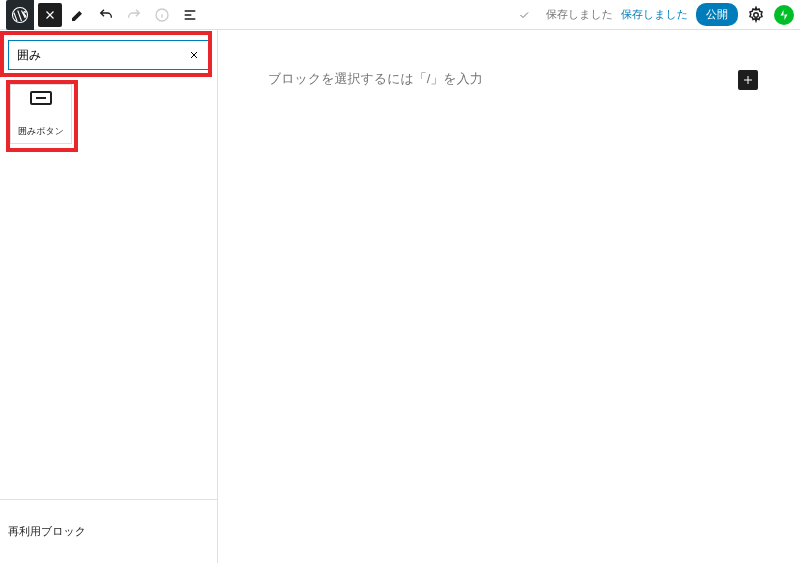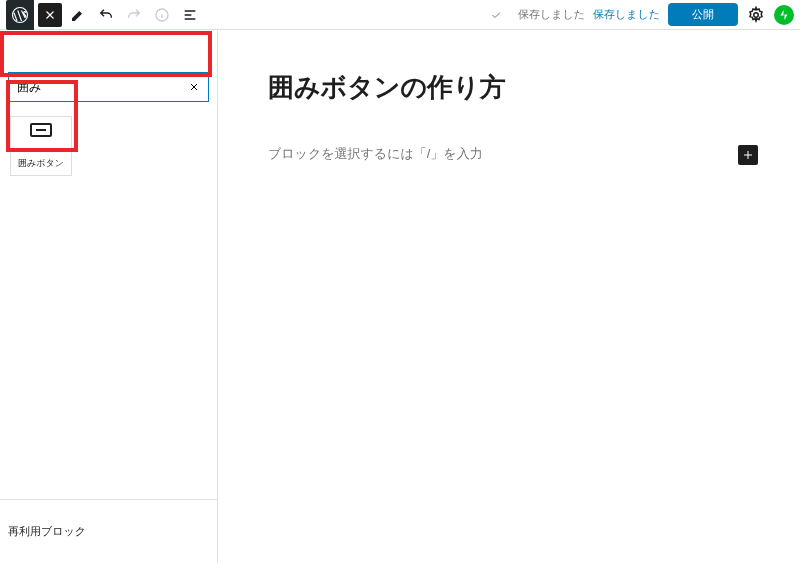--- a/index.html
+++ b/index.html
@@ -5,27 +5,27 @@
 * { box-sizing: border-box; margin: 0; padding: 0; }
 html, body { width: 800px; height: 563px; font-family: -apple-system, "Segoe UI", sans-serif; background: #fff; overflow: hidden; }
 .topbar { height: 30px; background: #fff; border-bottom: 1px solid #e0e0e0; display: flex; align-items: center; padding: 0 6px; }
 .wp-logo { width: 28px; height: 30px; background: #23282d; display: flex; align-items: center; justify-content: center; color: #fff; border-radius: 2px 0 0 2px; margin-right: 2px; }
 .tb-btn { width: 24px; height: 24px; display: flex; align-items: center; justify-content: center; cursor: pointer; color: #1e1e1e; margin: 0 2px; }
 .tb-close { background: #1e1e1e; color: #fff; border-radius: 2px; }
 .tb-disabled { color: #ccc; }
 .spacer { flex: 1; }
 .tb-status { font-size: 11px; color: #757575; display: flex; align-items: center; gap: 16px; margin-right: 8px; }
 .tb-preview { font-size: 11px; color: #007cba; margin-right: 8px; cursor: pointer; }
-.tb-publish { background: #007cba; color: #fff; font-size: 11px; padding: 4px 24px; border-radius: 4px; cursor: pointer; }
+.tb-publish { background: #007cba; color: #fff; font-size: 11px; padding: 4px 10px; border-radius: 10px; cursor: pointer; }
 .tb-gear { margin: 0 6px; }
 .jetpack { width: 20px; height: 20px; background: #00be28; border-radius: 50%; display: flex; align-items: center; justify-content: center; color: #fff; font-size: 12px; font-weight: bold; }
 .body-area { display: flex; height: 533px; }
 .sidebar { width: 218px; border-right: 1px solid #e0e0e0; display: flex; flex-direction: column; position: relative; }
 .search-wrap { padding: 10px 8px 6px; }
-.search-box { border: 1px solid #007cba; height: 30px; display: flex; align-items: center; padding: 0 4px 0 8px; margin-top: 32px; }
+.search-box { border: 1px solid #007cba; height: 30px; display: flex; align-items: center; padding: 0 4px 0 8px; }
 .search-box input { border: none; outline: none; flex: 1; font-size: 12px; }
 .clear-x { width: 20px; height: 20px; display: flex; align-items: center; justify-content: center; cursor: pointer; font-size: 14px; }
 .red1 { position: absolute; top: 1px; left: 0; width: 212px; height: 46px; border: 4px solid #e8262b; pointer-events: none; }
 .results { padding: 8px 10px; display: flex; }
 .block-tile { width: 62px; height: 60px; background: #fff; border: 1px solid #ddd; display: flex; flex-direction: column; align-items: center; justify-content: center; gap: 20px; cursor: pointer; position: relative; }
 .block-tile .ic { width: 22px; height: 14px; border: 2px solid #1e1e1e; border-radius: 2px; position: relative; }
 .block-tile .ic::after { content: ""; position: absolute; left: 4px; right: 4px; top: 4px; height: 2px; background: #1e1e1e; }
 .block-tile .lbl { font-size: 9px; color: #1e1e1e; }
 .red2 { position: absolute; top: 50px; left: 6px; width: 72px; height: 72px; border: 4px solid #e8262b; pointer-events: none; }
 .side-spacer { flex: 1; }
@@ -118,21 +118,20 @@
         <div class="ic"></div>
         <div class="lbl">囲みボタン</div>
       </div>
     </div>
     <div class="red2"></div>
     <div class="side-spacer"></div>
     <div class="reusable">再利用ブロック</div>
   </div>
 
   <div class="editor">
-    <div class="title">囲みボタンの作り方</div>
     <div class="placeholder-row">
       <span class="placeholder-text">ブロックを選択するには「/」を入力</span>
       <div class="add-block">
         <svg width="12" height="12" viewBox="0 0 24 24" stroke="white" stroke-width="2">
             <path d="M12 4v16M4 12h16"></path>
           </svg>
       </div>
     </div>
   </div>
 </div>

